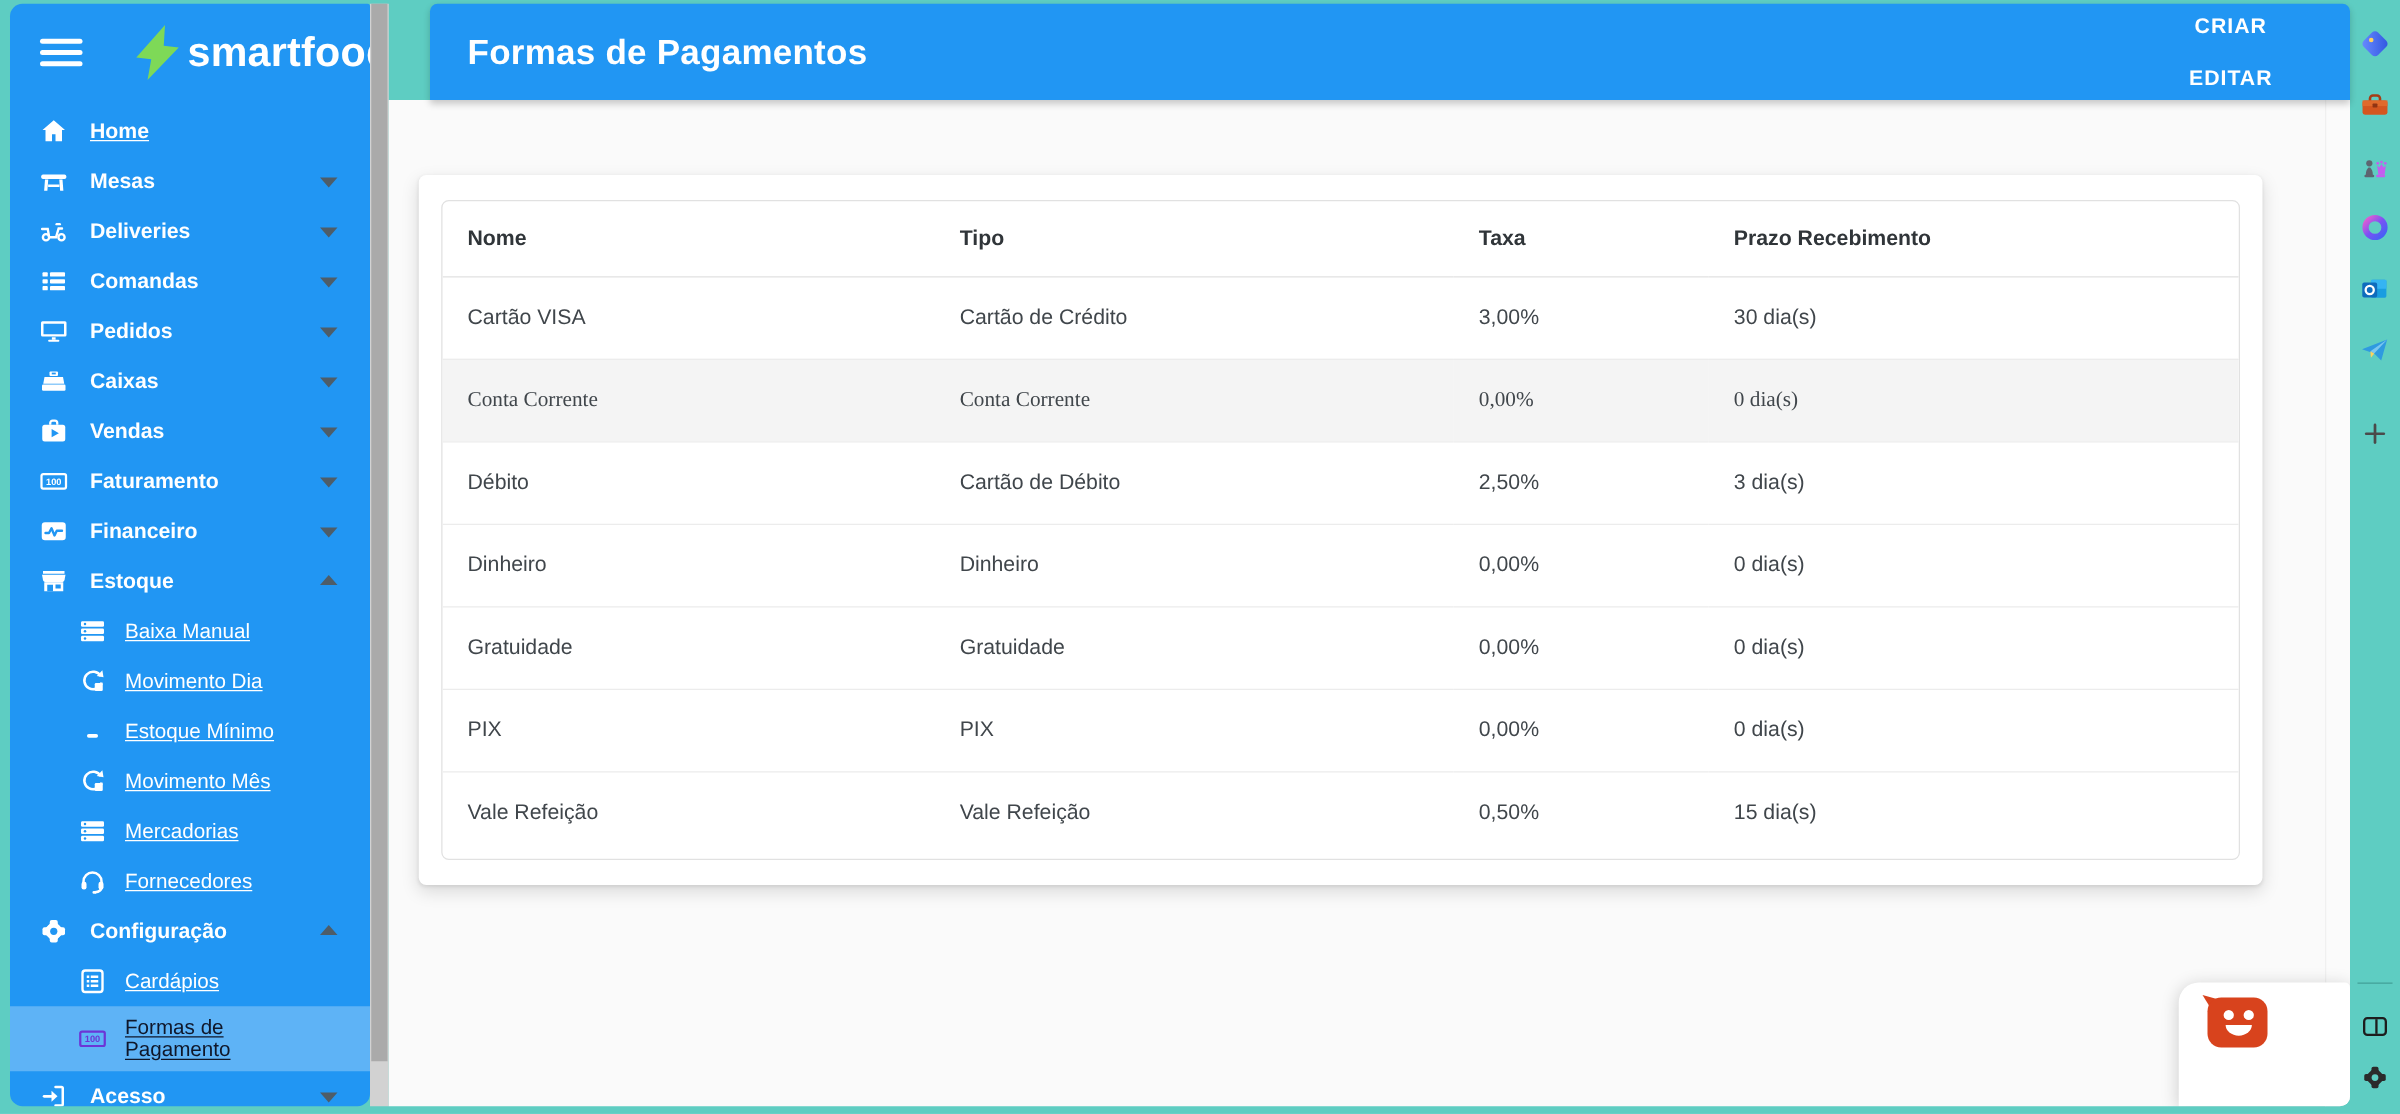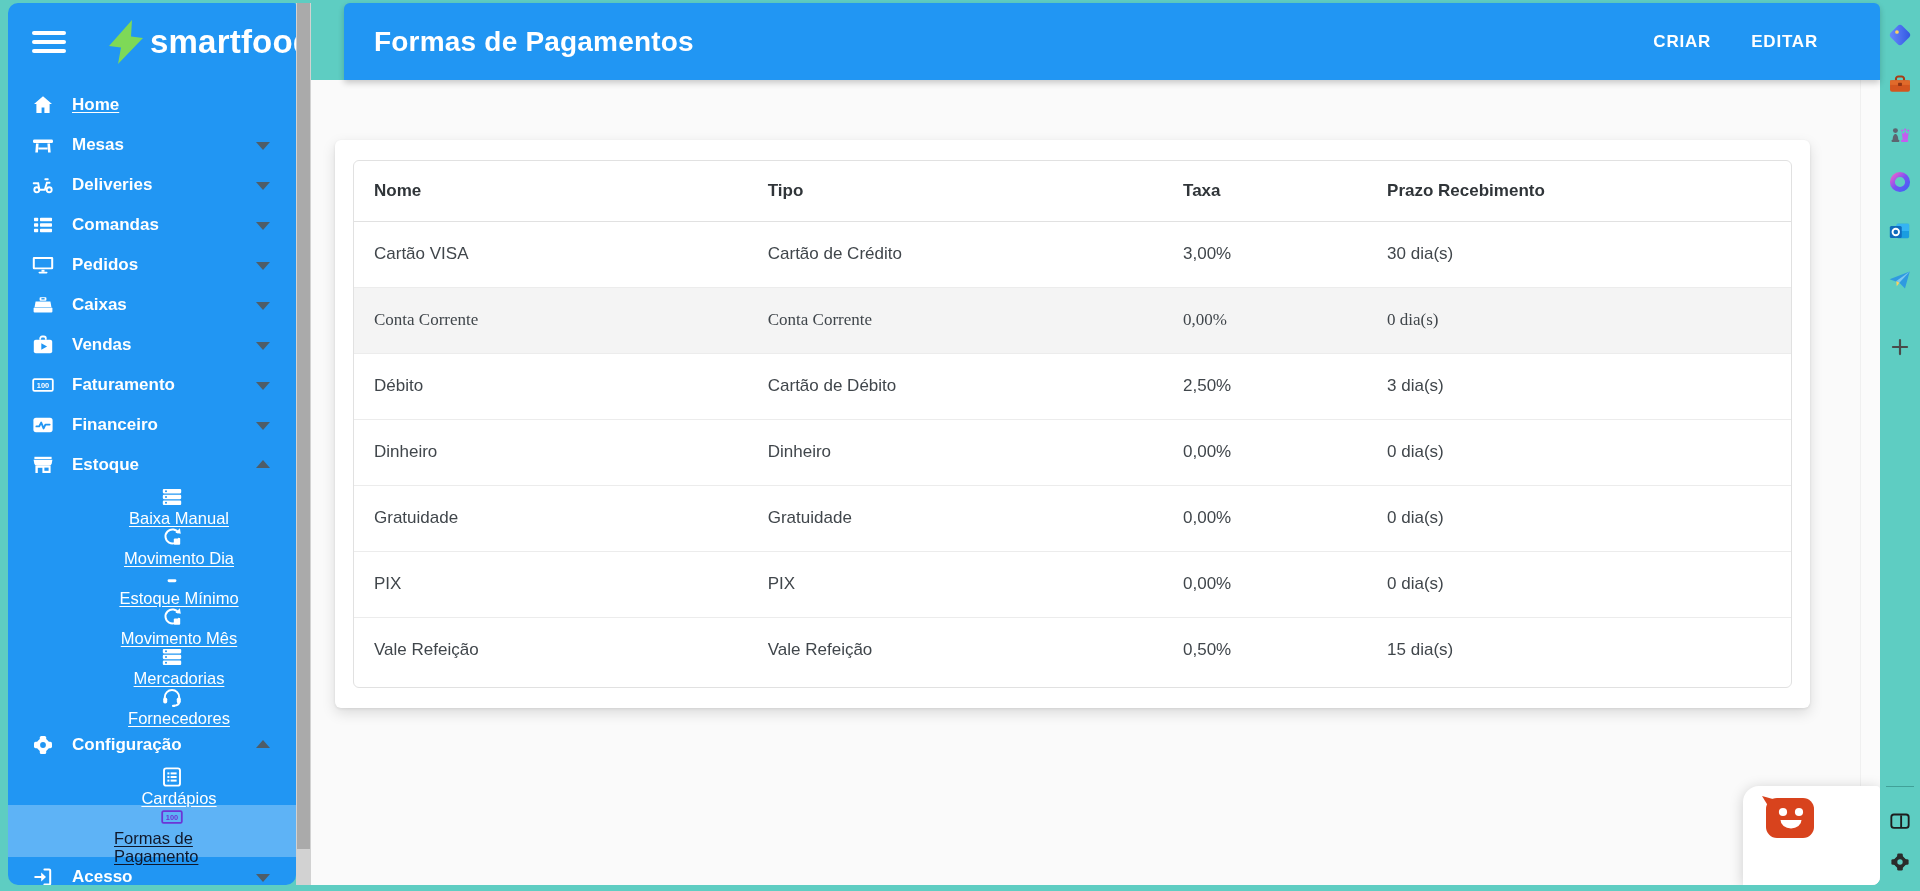--- a/index.html
+++ b/index.html
@@ -17,40 +17,40 @@
   .hamburger i{display:block;height:4px;border-radius:2px;background:#fff;}
   .logo{display:flex;align-items:center;margin-left:10px;cursor:pointer;}
   .logo svg{display:block;}
   .logo-text{color:#fff;font-size:33px;font-weight:700;letter-spacing:.2px;margin-left:2px;}
 
   .side-nav{padding-top:4px;}
   .side-item{position:relative;height:40px;display:flex;align-items:center;padding-left:22px;}
   .side-item .s-icon{width:26px;height:26px;display:flex;align-items:center;justify-content:center;margin-right:16px;flex:0 0 auto;color:#fff;}
   .side-item .s-label{font-size:17px;font-weight:700;color:#fff;white-space:nowrap;}
   .side-item .s-label.underline{text-decoration:underline;text-underline-offset:2px;font-weight:700;}
-  .side-item.sub{padding-left:54px;flex-direction:column;}
+  .side-item.sub{padding-left:54px;}
   .side-item.sub .s-icon{width:24px;height:24px;margin-right:14px;}
   .side-item.sub .s-label{font-weight:400;font-size:16.5px;}
   .side-item.active{height:52px;background:rgba(255,255,255,.28);color:#6c35d6;}
   .side-item.active .s-icon{color:#6c35d6;}
   .side-item.active .s-label{color:#0f172a;font-size:16.5px;font-weight:400;white-space:normal;width:130px;line-height:1.1;}
   .chev{position:absolute;right:26px;top:50%;width:0;height:0;border-left:7px solid transparent;border-right:7px solid transparent;}
   .chev.down{margin-top:-3px;border-top:8px solid #4e5d68;}
   .chev.up{margin-top:-5px;border-bottom:8px solid #4e5d68;}
 
   
   .side-scroll{position:absolute;left:288px;top:0;width:15px;height:882px;background:#d2d2d2;}
   .side-thumb{position:absolute;left:1px;top:0;width:13px;height:846px;background:#aaaaaa;}
 
   
   .main{position:absolute;left:303px;top:0;right:0;height:882px;}
   .header{position:relative;z-index:3;height:77px;background:#2196f3;border-radius:6px 6px 0 0;
     display:flex;align-items:center;box-shadow:0 3px 6px rgba(0,0,0,.2);margin-left:33px;}
   .page-title{color:#fff;font-size:28px;font-weight:700;margin-left:30px;letter-spacing:.2px;}
-  .header-actions{margin-left:auto;margin-right:50px;display:flex;gap:16px;}
+  .header-actions{margin-left:auto;margin-right:50px;display:flex;gap:2px;flex-direction:column;}
   .hbtn{background:transparent;border:none;color:#fff;font-family:"Liberation Sans",sans-serif;
     font-size:17px;font-weight:700;letter-spacing:.8px;padding:10px 12px;cursor:pointer;border-radius:4px;}
 
   .content{position:absolute;left:0;top:77px;right:0;bottom:0;background:#fafafa;border-radius:0 0 8px 0;overflow:hidden;}
   .page-scroll{position:absolute;right:0;top:0;width:20px;bottom:0;background:#fbfbfb;border-left:1px solid #f0f0f0;}
 
   .card{position:absolute;left:24px;top:60px;width:1475px;height:568px;background:#fff;border-radius:6px;
     box-shadow:0 5px 14px rgba(0,0,0,.13),0 1px 3px rgba(0,0,0,.08);padding:20px 18px 19px 18px;}
   .table-frame{border:1px solid #e1e1e1;border-radius:6px;overflow:hidden;height:528px;background:#fff;}
   table{width:100%;border-collapse:collapse;table-layout:fixed;}

